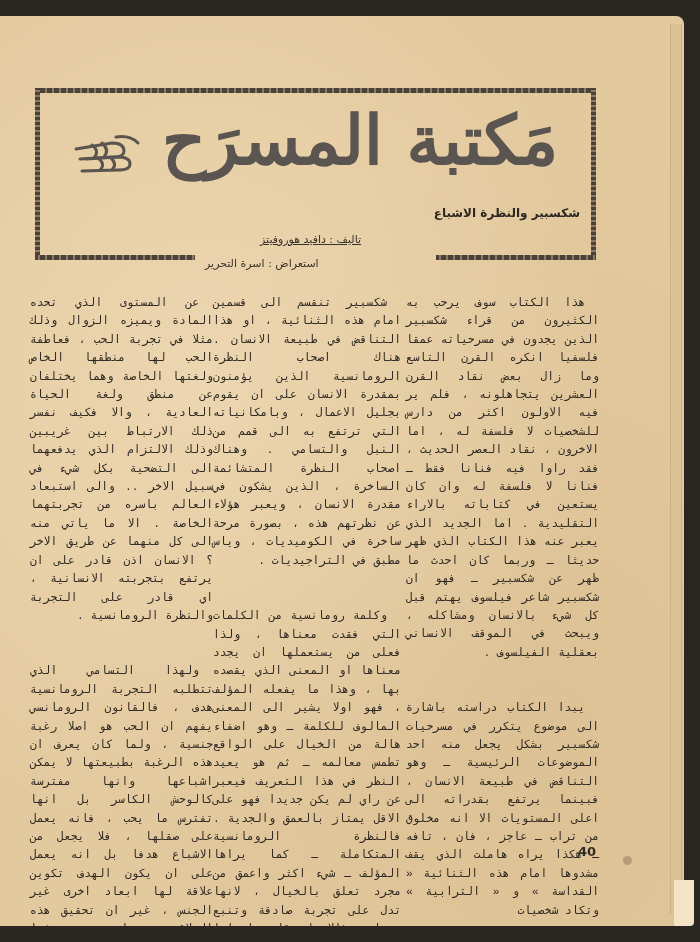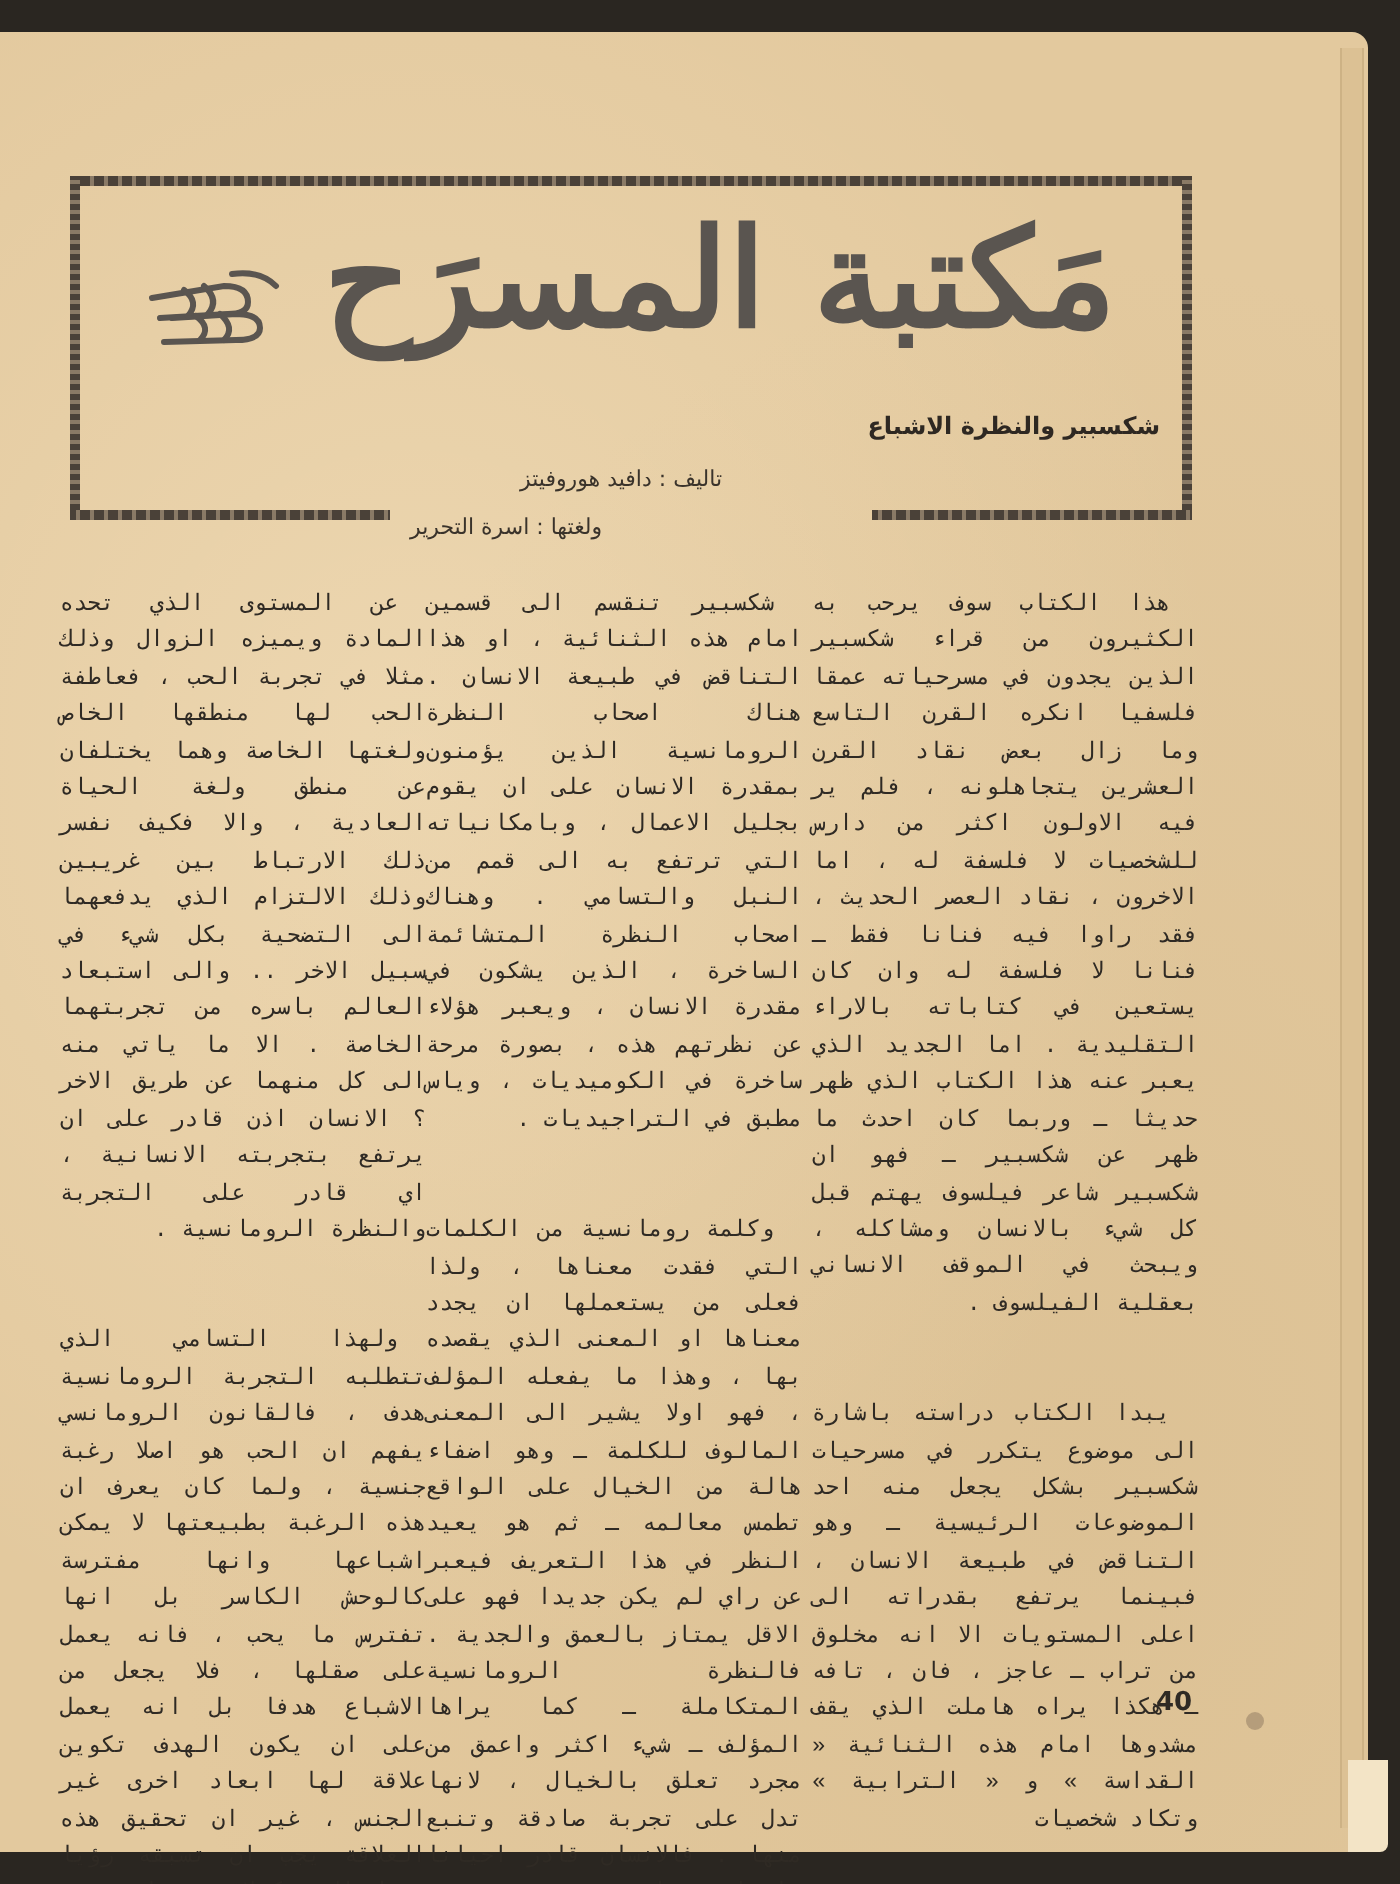--- a/index.html
+++ b/index.html
@@ -13,21 +13,21 @@
   .frame .b-top, .frame .b-bottom-l, .frame .b-bottom-r, .frame .b-left, .frame .b-right { position:absolute; }
   .frame .b-top { left:0; top:0; right:0; height:5px; background:repeating-linear-gradient(90deg,#4a4138 0 3px,#8a7a66 3px 5px,#4a4138 5px 7px); }
   .frame .b-left { left:0; top:0; bottom:0; width:5px; background:repeating-linear-gradient(0deg,#4a4138 0 3px,#8a7a66 3px 5px); }
   .frame .b-right { right:0; top:0; bottom:0; width:5px; background:repeating-linear-gradient(0deg,#4a4138 0 3px,#8a7a66 3px 5px); }
   .frame .b-bottom-l { left:0; bottom:0; width:160px; height:5px; background:repeating-linear-gradient(90deg,#4a4138 0 3px,#8a7a66 3px 5px,#4a4138 5px 7px); }
   .frame .b-bottom-r { right:0; bottom:0; width:160px; height:5px; background:repeating-linear-gradient(90deg,#4a4138 0 3px,#8a7a66 3px 5px,#4a4138 5px 7px); }
   .masthead { position:absolute; left:140px; top:100px; width:440px; text-align:center; direction:rtl;
               font-family:"DejaVu Serif", serif; font-size:68px; font-weight:bold; color:#5a5550; letter-spacing:2px; }
   .books-icon { position:absolute; left:72px; top:133px; width:70px; height:40px; }
   .subtitle { position:absolute; right:120px; top:206px; direction:rtl; font-size:12px; font-weight:bold; color:#2e2822; }
-  .byline { position:absolute; left:260px; top:233px; direction:rtl; font-size:11px; color:#3a332b; }
+  .byline { position:absolute; left:260px; top:233px; direction:rtl; font-size:11px; color:#3a332b;text-decoration:underline; }
   .review { position:absolute; left:205px; top:257px; direction:rtl; font-size:11px; color:#3a332b; }
   .col { position:absolute; top:294px; direction:rtl; text-align:justify; font-size:11.3px; line-height:18.4px; color:#2f2a24;font-family:Liberation Mono, monospace; }
   .col p { margin:0; text-indent:14px; }
   .col p + p { margin-top:37px; }
   .col-right { left:406px; width:193px; }
   .col-mid { left:213px; width:188px; }
   .col-left { left:30px; width:183px; }
   .page-num { position:absolute; left:578px; top:844px; font-size:13px; font-weight:bold; color:#2f2a24; direction:rtl; }
   .hole { position:absolute; left:623px; top:856px; width:9px; height:9px; border-radius:50%; background:#b59d7b; }
   .corner { position:absolute; right:6px; bottom:16px; width:20px; height:46px; background:#f3e4c6; border-radius:0 0 4px 0; }
@@ -56,21 +56,21 @@
     <path d="M26 25 Q34 31 28 37"></path>
     <path d="M38 24 Q46 31 40 37"></path>
     <path d="M44 4 Q58 2 66 10"></path>
   </g>
 </svg>
 
 <div class="masthead">مَكتبة المسرَح</div>
 
 <div class="subtitle">شكسبير والنظرة الاشباع</div>
 <div class="byline">تاليف : دافيد هوروفيتز</div>
-<div class="review">ولغتها : اسرة التحرير</div>
+<div class="review">استعراض : اسرة التحرير</div>
 
 <div class="col col-right">
   <p>هذا الكتاب سوف يرحب به الكثيرون من قراء شكسبير الذين يجدون في مسرحياته عمقا فلسفيا انكره القرن التاسع وما زال بعض نقاد القرن العشرين يتجاهلونه ، فلم ير فيه الاولون اكثر من دارس للشخصيات لا فلسفة له ، اما الاخرون ، نقاد العصر الحديث ، فقد راوا فيه فنانا فقط ـ فنانا لا فلسفة له وان كان يستعين في كتاباته بالاراء التقليدية . اما الجديد الذي يعبر عنه هذا الكتاب الذي ظهر حديثا ـ وربما كان احدث ما ظهر عن شكسبير ـ فهو ان شكسبير شاعر فيلسوف يهتم قبل كل شيء بالانسان ومشاكله ، ويبحث في الموقف الانساني بعقلية الفيلسوف .</p>
   <p>يبدا الكتاب دراسته باشارة الى موضوع يتكرر في مسرحيات شكسبير بشكل يجعل منه احد الموضوعات الرئيسية ـ وهو التناقض في طبيعة الانسان ، فبينما يرتفع بقدراته الى اعلى المستويات الا انه مخلوق من تراب ـ عاجز ، فان ، تافه ـ هكذا يراه هاملت الذي يقف مشدوها امام هذه الثنائية « القداسة » و « الترابية » وتكاد شخصيات</p>
 </div>
 
 <div class="col col-mid">
   <p>شكسبير تنقسم الى قسمين امام هذه الثنائية ، او هذا التناقض في طبيعة الانسان . هناك اصحاب النظرة الرومانسية الذين يؤمنون بمقدرة الانسان على ان يقوم بجليل الاعمال ، وبامكانياته التي ترتفع به الى قمم من النبل والتسامي . وهناك اصحاب النظرة المتشائمة الساخرة ، الذين يشكون في مقدرة الانسان ، ويعبر هؤلاء عن نظرتهم هذه ، بصورة مرحة ساخرة في الكوميديات ، وياس مطبق في التراجيديات .</p>
   <p>وكلمة رومانسية من الكلمات التي فقدت معناها ، ولذا فعلى من يستعملها ان يجدد معناها او المعنى الذي يقصده بها ، وهذا ما يفعله المؤلف ، فهو اولا يشير الى المعنى المالوف للكلمة ـ وهو اضفاء هالة من الخيال على الواقع تطمس معالمه ـ ثم هو يعيد النظر في هذا التعريف فيعبر عن راي لم يكن جديدا فهو على الاقل يمتاز بالعمق والجدية . فالنظرة الرومانسية المتكاملة ـ كما يراها المؤلف ـ شيء اكثر واعمق من مجرد تعلق بالخيال ، لانها تدل على تجربة صادقة وتنبع منها . فالانسان قادر احيانا على ان يتسامى</p>
 </div>

